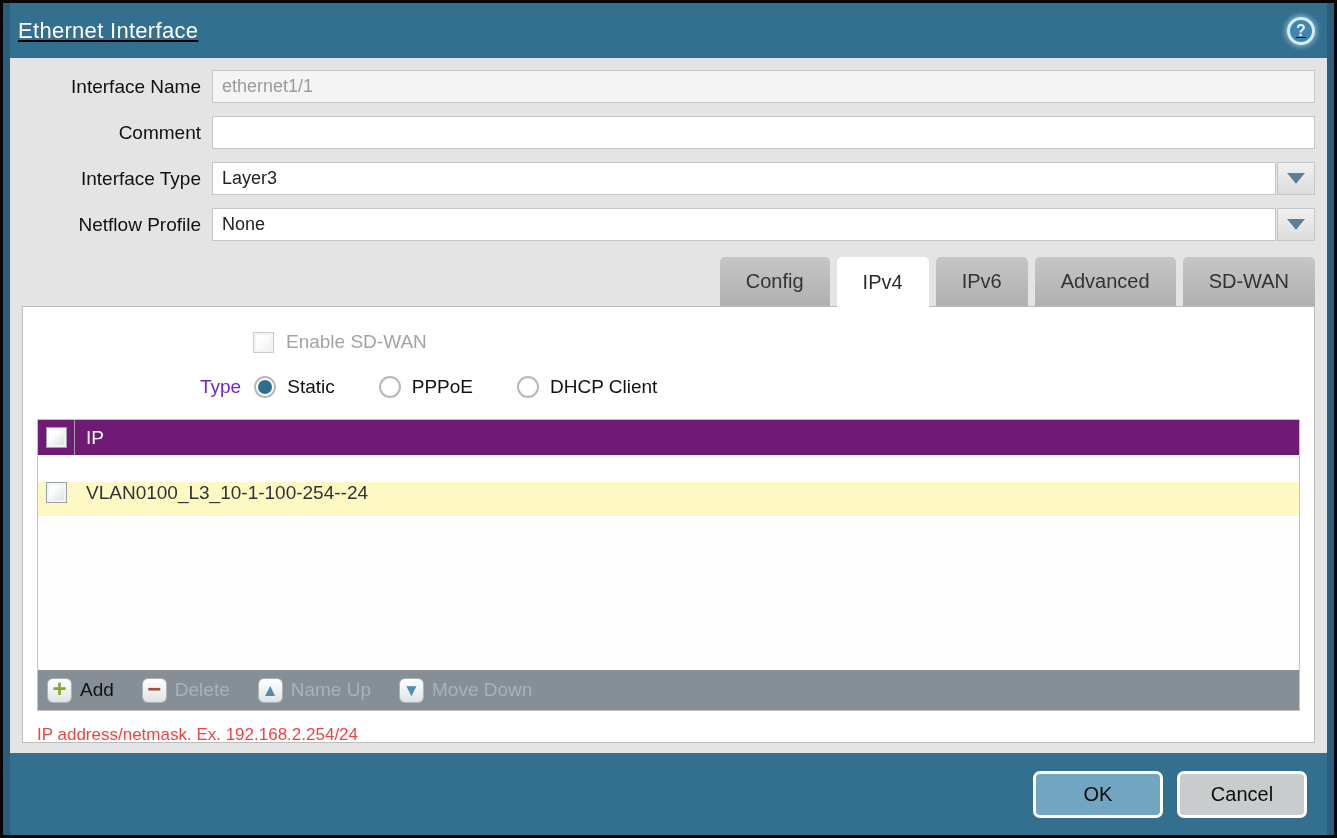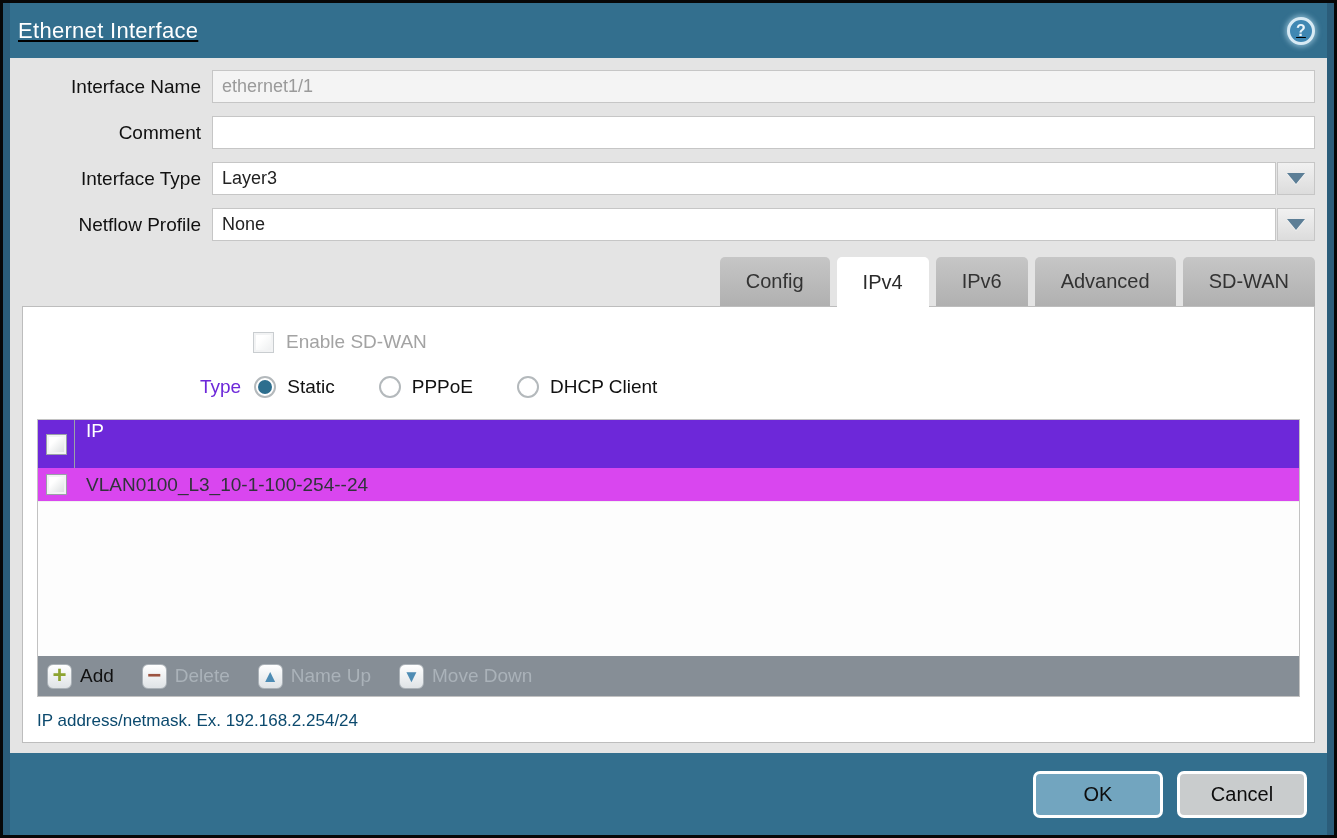--- a/index.html
+++ b/index.html
@@ -39,39 +39,39 @@
 
   .type-row { display:flex; align-items:center; margin-left:163px; margin-top:23px; }
   .type-row .type-lbl { font-size:19px; color:#6d28d9; margin-right:13px; }
   .radio-opt { display:flex; align-items:center; margin-right:44px; cursor:pointer; }
   .radio { width:22px; height:22px; border-radius:50%; border:2px solid #b4b9bc; background:#fff; margin-right:11px; position:relative; }
   .radio.selected::after { content:""; position:absolute; inset:2px; border-radius:50%; background:#2d6e8e; }
   .radio-opt .lbl { font-size:19px; color:#111; }
 
   
   .grid { margin-top:21px; border:1px solid #c2c2c2; }
-  .grid-header { height:48px; background:#6d28d9; display:flex; }
+  .grid-header { height:35px; background:#701a75; display:flex; align-items:center; }
   .grid-header .cb-cell { width:37px; display:flex; justify-content:center; border-right:1px solid #9aa1a8; height:100%; align-items:center; }
   .grid-header .col-lbl { color:#fff; font-size:19px; padding-left:11px; }
   .grid-body { height:188px; background:#fdfdfd; }
-  .grid-row { height:34px; display:flex; align-items:center; background:#d946ef; border-bottom:1px solid #f0f0f0; cursor:pointer; }
+  .grid-row { height:34px; display:flex; background:#fef9c3; border-bottom:1px solid #f0f0f0; cursor:pointer;margin-top:27px; }
   .grid-row .cb-cell { width:37px; display:flex; justify-content:center; }
   .grid-row .cell { font-size:19px; color:#30343a; padding-left:11px; }
 
   .grid-toolbar { height:40px; background:#868e96; display:flex; align-items:center; padding-left:9px; gap:28px; }
   .tb-btn { display:flex; align-items:center; gap:8px; cursor:pointer; }
   .tb-btn.disabled { cursor:default; }
   .tb-icon { width:25px; height:25px; border-radius:6px; background:linear-gradient(#ffffff,#dfe3e6); border:1px solid #aab1b7; display:flex; align-items:center; justify-content:center; font-weight:bold; }
   .tb-lbl { font-size:19px; color:#101010; }
   .tb-btn.disabled .tb-lbl { color:#aab2b9; }
   .icon-plus { color:#8da431; font-size:24px; line-height:1; margin-top:-2px; }
   .icon-minus { color:#9c5340; font-size:24px; line-height:1; margin-top:-3px; }
   .icon-up, .icon-down { color:#4e8cb4; font-size:17px; line-height:1; }
 
-  .hint { font-size:17px; color:#0c4a6e; margin-top:14px; }
+  .hint { font-size:17px; color:#ef4444; margin-top:14px; }
 
   
   .footer { height:82px; background:#336f8e; display:flex; align-items:center; justify-content:flex-end; gap:14px; padding-right:20px; }
   .btn { height:47px; min-width:130px; border-radius:7px; border:3px solid #fff; font-size:20px; color:#0d0d0d; display:flex; align-items:center; justify-content:center; cursor:pointer; font-family:"Liberation Sans", sans-serif; }
   .btn-ok { background:#72a5bf; }
   .btn-cancel { background:#c9cccd; }
 </style>
 </head>
 <body>
 

